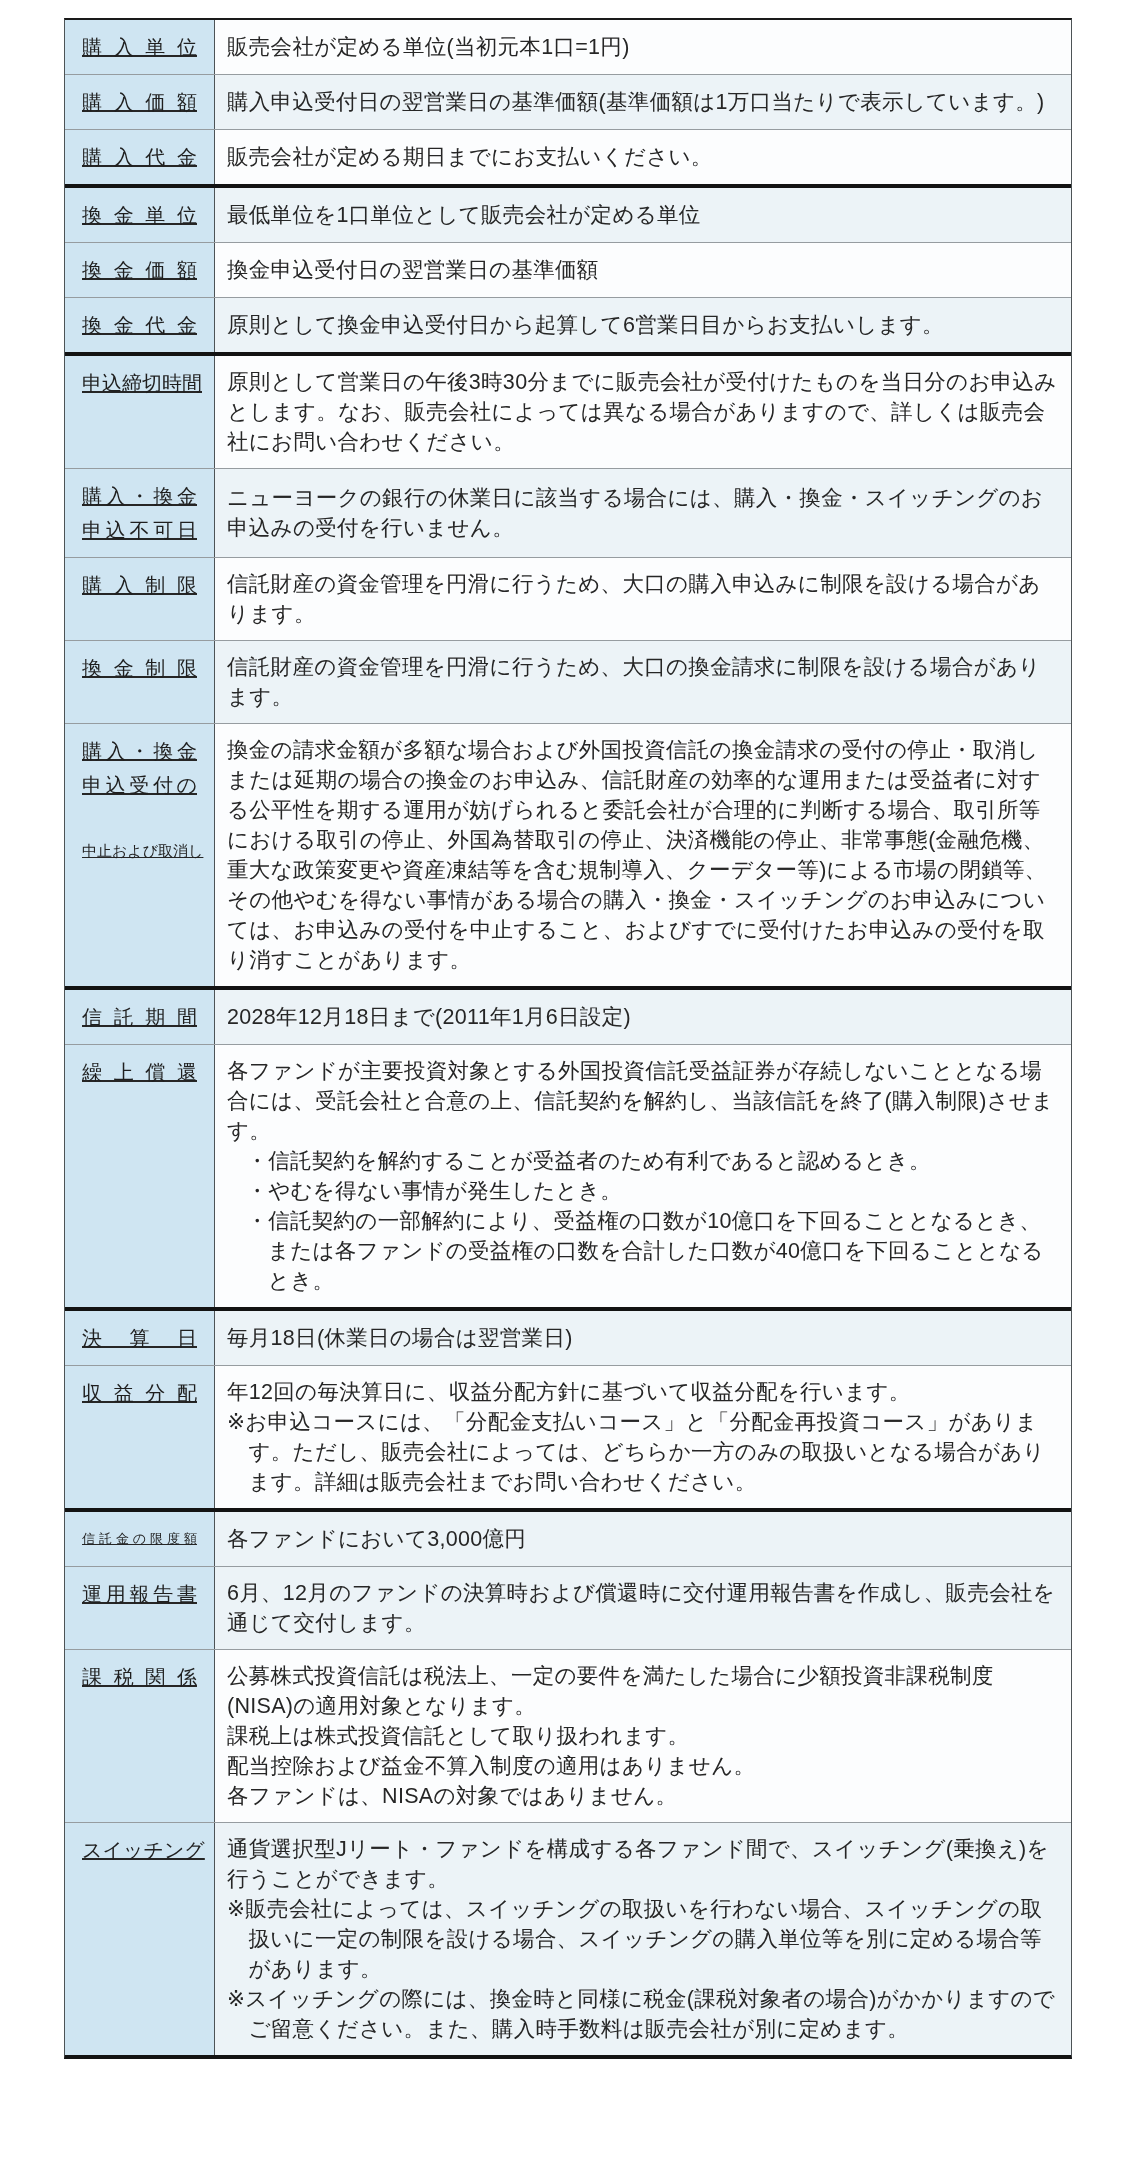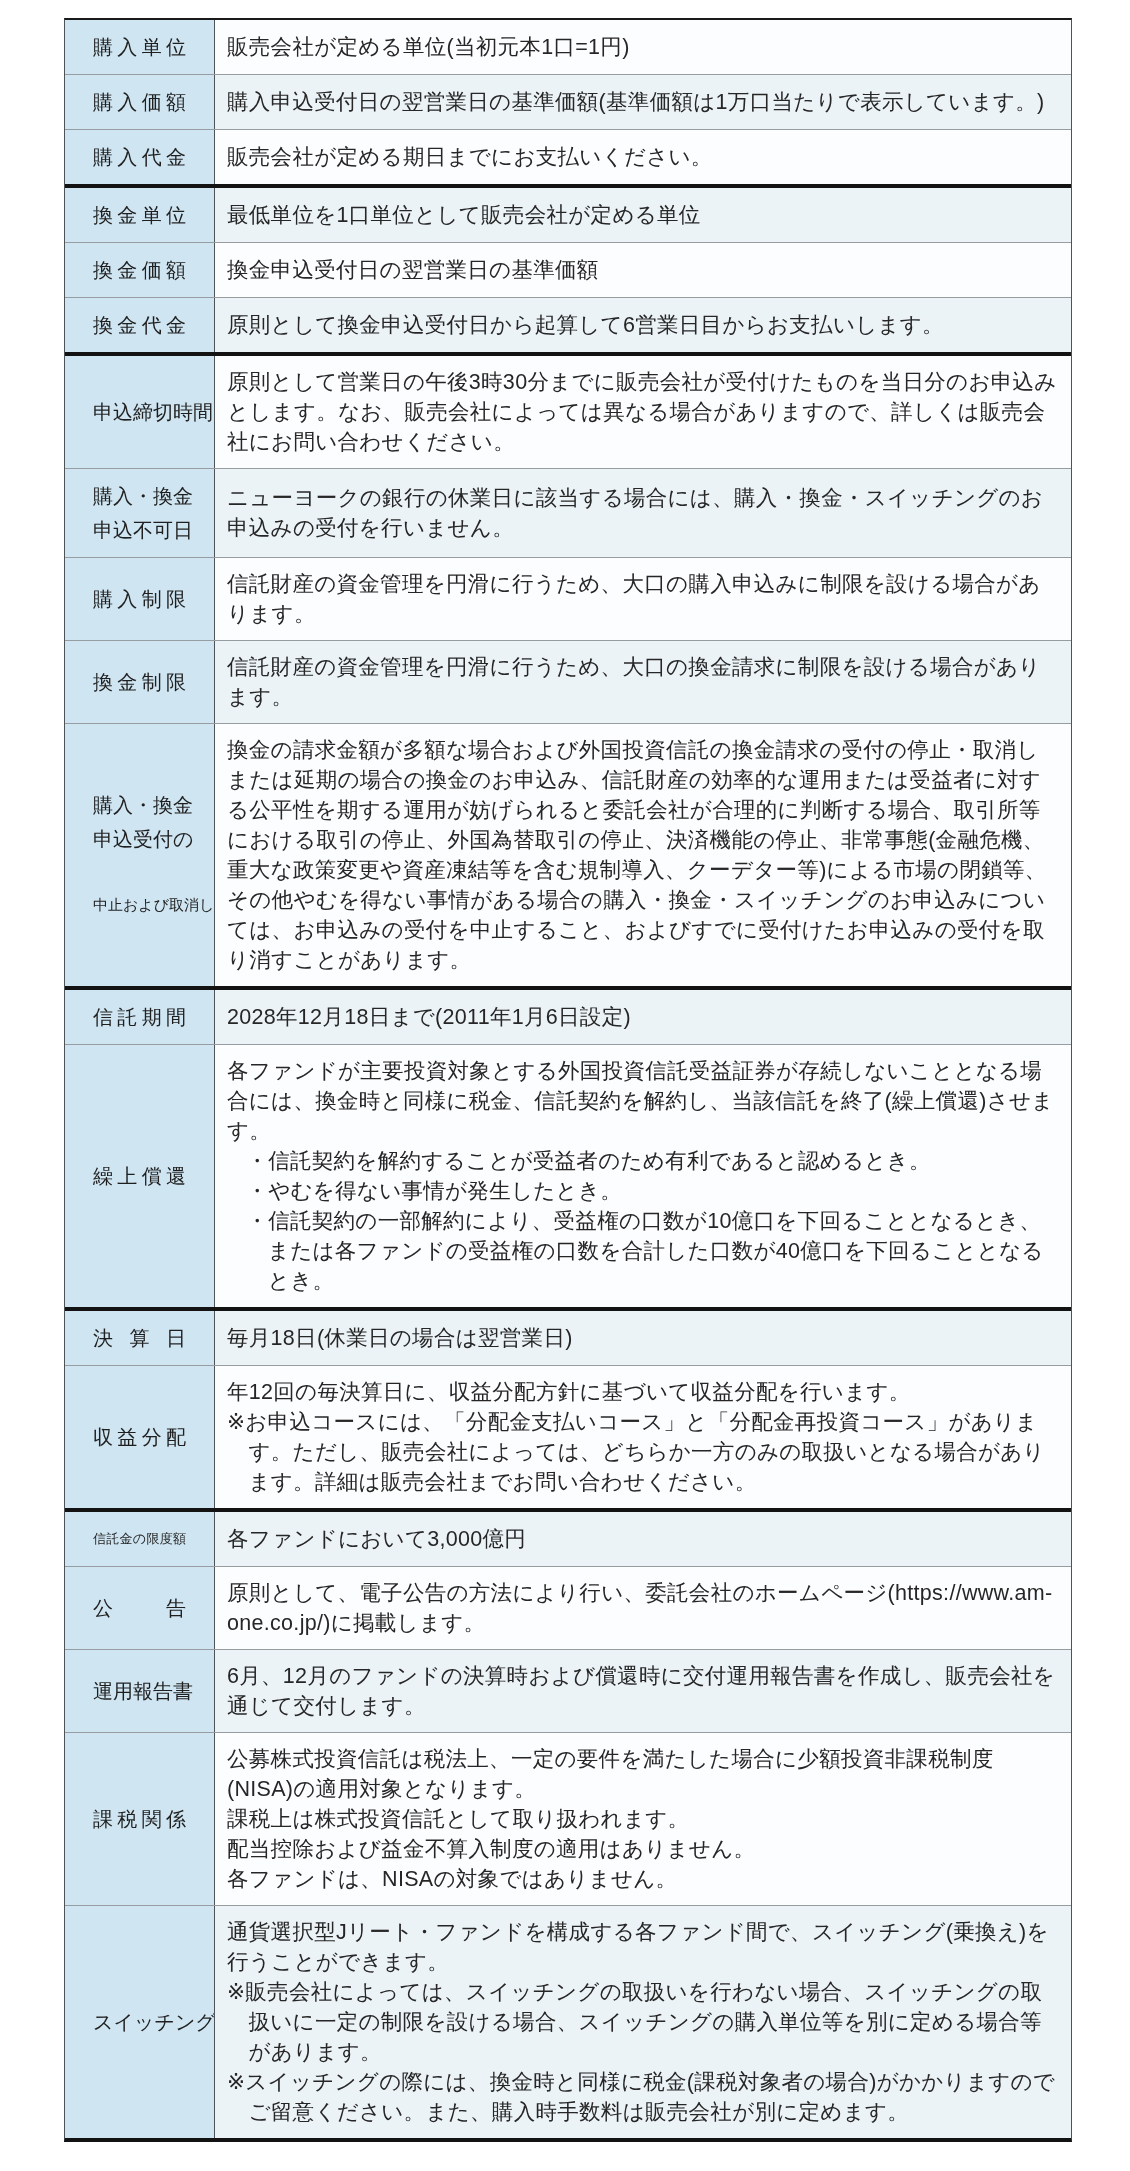--- a/index.html
+++ b/index.html
@@ -35,23 +35,23 @@
   .row.alt{background:var(--row-alt-bg);}
   .row.group-start{border-top:4.5px solid var(--thick);}
   .label-cell{
     flex:0 0 150px;
     width:150px;
     box-sizing:border-box;
     background:var(--label-bg);
     border-right:1.5px solid var(--frame);
     display:flex;
     flex-direction:column;
-    justify-content:center;
-    padding:10px 28px;
+    padding:10px 17px;
     overflow:hidden;
+    text-decoration:underline;
   }
   .label-line{
     font-size:20px;
     line-height:34px;
     color:#1f1f1f;
     text-align:justify;
     text-align-last:justify;
     white-space:nowrap;
   }
   .content-cell{
@@ -180,21 +180,21 @@
         </div>
     <div class="content-cell">
           <p class="para p">2028年12月18日まで(2011年1月6日設定)</p>
         </div>
   </div>
       <div class="row">
     <div class="label-cell">
           <div class="label-line">繰上償還</div>
         </div>
     <div class="content-cell">
-          <p class="para p">各ファンドが主要投資対象とする外国投資信託受益証券が存続しないこととなる場合には、換金時と同様に税金、信託契約を解約し、当該信託を終了(繰上償還)させます。</p>
+          <p class="para p">各ファンドが主要投資対象とする外国投資信託受益証券が存続しないこととなる場合には、受託会社と合意の上、信託契約を解約し、当該信託を終了(購入制限)させます。</p>
           <p class="para bullet">・信託契約を解約することが受益者のため有利であると認めるとき。</p>
           <p class="para bullet">・やむを得ない事情が発生したとき。</p>
           <p class="para bullet">・信託契約の一部解約により、受益権の口数が10億口を下回ることとなるとき、または各ファンドの受益権の口数を合計した口数が40億口を下回ることとなるとき。</p>
         </div>
   </div>
       <div class="row group-start alt">
     <div class="label-cell">
           <div class="label-line">決算日</div>
         </div>
     <div class="content-cell">
@@ -209,28 +209,20 @@
           <p class="para p">年12回の毎決算日に、収益分配方針に基づいて収益分配を行います。</p>
           <p class="para note">※お申込コースには、「分配金支払いコース」と「分配金再投資コース」があります。ただし、販売会社によっては、どちらか一方のみの取扱いとなる場合があります。詳細は販売会社までお問い合わせください。</p>
         </div>
   </div>
       <div class="row group-start alt">
     <div class="label-cell">
           <div class="label-line" style="font-size: 13px;">信託金の限度額</div>
         </div>
     <div class="content-cell">
           <p class="para p">各ファンドにおいて3,000億円</p>
-        </div>
-  </div>
-      <div class="row">
-    <div class="label-cell">
-          <div class="label-line">公告</div>
-        </div>
-    <div class="content-cell">
-          <p class="para p">原則として、電子公告の方法により行い、委託会社のホームページ(https://www.am-one.co.jp/)に掲載します。</p>
         </div>
   </div>
       <div class="row alt">
     <div class="label-cell">
           <div class="label-line">運用報告書</div>
         </div>
     <div class="content-cell">
           <p class="para p">6月、12月のファンドの決算時および償還時に交付運用報告書を作成し、販売会社を通じて交付します。</p>
         </div>
   </div>

